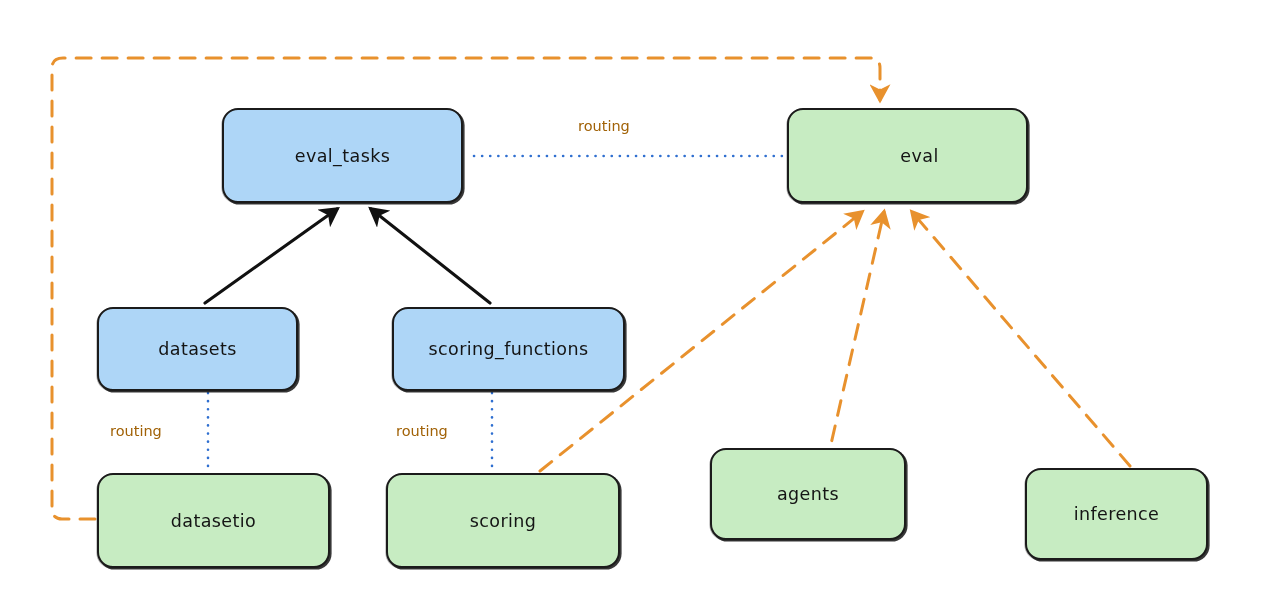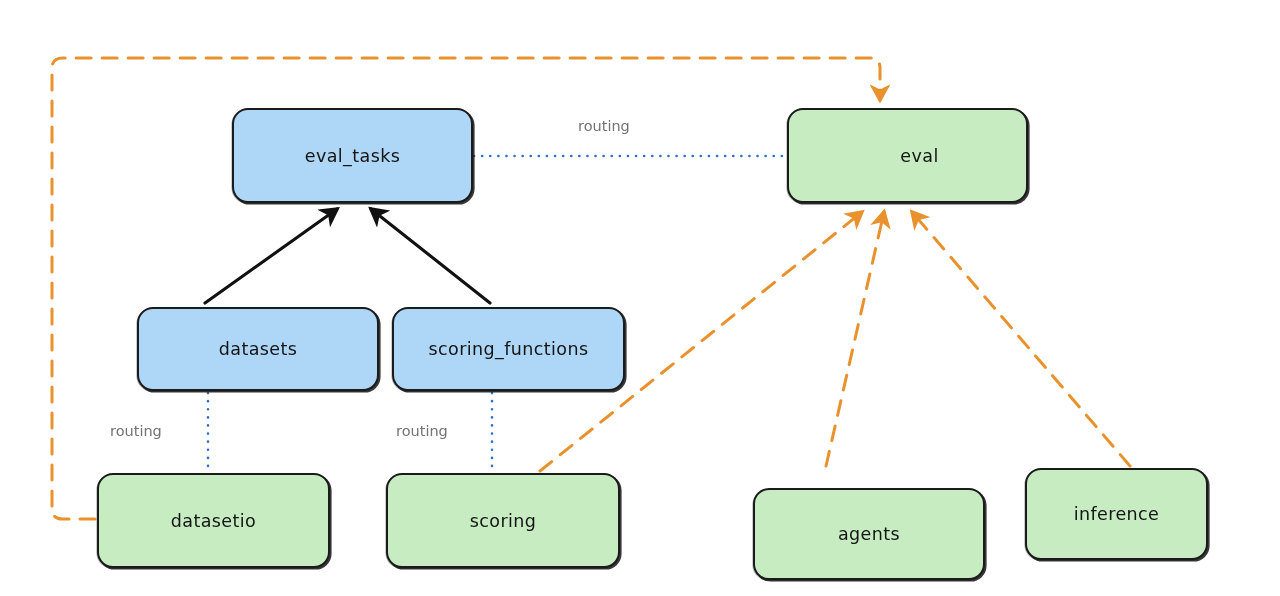--- a/index.html
+++ b/index.html
@@ -44,21 +44,21 @@
     white-space: nowrap;
     pointer-events: none;
   }
   .node.blue  { background: #aed6f7; }
   .node.green { background: #c7ecc2; }
 
   .edge-label {
     position: absolute;
     font-family: "DejaVu Sans", sans-serif;
     font-size: 14.5px;
-    color: #737373;
+    color: #a16207;
     white-space: nowrap;
     background: transparent;
     pointer-events: none;
   }
 </style>
 </head>
 <body>
 
 <div id="canvas">
 
@@ -84,45 +84,45 @@
     </g>
 
     <g>
       <path d="M 95 519 L 62 519 Q 52 519 52 508 L 52 68 Q 52 58 63 58 L 870 58 Q 880 58 880 68 L 880 100" fill="none" stroke="#e8912d" stroke-width="3" stroke-linecap="round" stroke-dasharray="15 11" marker-end="url(#arrow-orange)"></path>
       <path d="M 540 471 L 862 212" fill="none" stroke="#e8912d" stroke-width="3" stroke-linecap="round" stroke-dasharray="15 11" marker-end="url(#arrow-orange)"></path>
       <path d="M 826 466 L 884 212" fill="none" stroke="#e8912d" stroke-width="3" stroke-linecap="round" stroke-dasharray="15 11" marker-end="url(#arrow-orange)"></path>
       <path d="M 1130 466 L 912 212" fill="none" stroke="#e8912d" stroke-width="3" stroke-linecap="round" stroke-dasharray="15 11" marker-end="url(#arrow-orange)"></path>
     </g>
   </svg>
 
-  <div class="node blue" style="left:232px; top:108px; width:241px; height:95px;">
+  <div class="node blue" style="left:222px; top:108px; width:241px; height:95px;">
     <span class="node-label">eval_tasks</span>
   </div>
 
   <div class="node green" style="left:787px; top:108px; width:241px; height:95px;padding-left:24px;">
     <span class="node-label">eval</span>
   </div>
 
-  <div class="node blue" style="left:97px; top:307px; width:242px; height:84px;margin-left:40px;">
+  <div class="node blue" style="left:97px; top:307px; width:201px; height:84px;">
     <span class="node-label">datasets</span>
   </div>
 
   <div class="node blue" style="left:380px; top:307px; width:233px; height:84px;margin-left:12px;">
     <span class="node-label">scoring_functions</span>
   </div>
 
   <div class="node green" style="left:386px; top:473px; width:234px; height:95px;">
     <span class="node-label">scoring</span>
   </div>
 
   <div class="node green" style="left:97px; top:473px; width:233px; height:95px;">
     <span class="node-label">datasetio</span>
   </div>
 
-  <div class="node green" style="left:710px; top:488px; width:232px; height:92px;margin-left:43px;">
+  <div class="node green" style="left:710px; top:448px; width:196px; height:92px;">
     <span class="node-label">agents</span>
   </div>
 
   <div class="node green" style="left:1025px; top:468px; width:183px; height:92px;">
     <span class="node-label">inference</span>
   </div>
 
   <div class="edge-label" style="left:578px; top:118px;">routing</div>
 
   <div class="edge-label" style="left:110px; top:423px;">routing</div>

